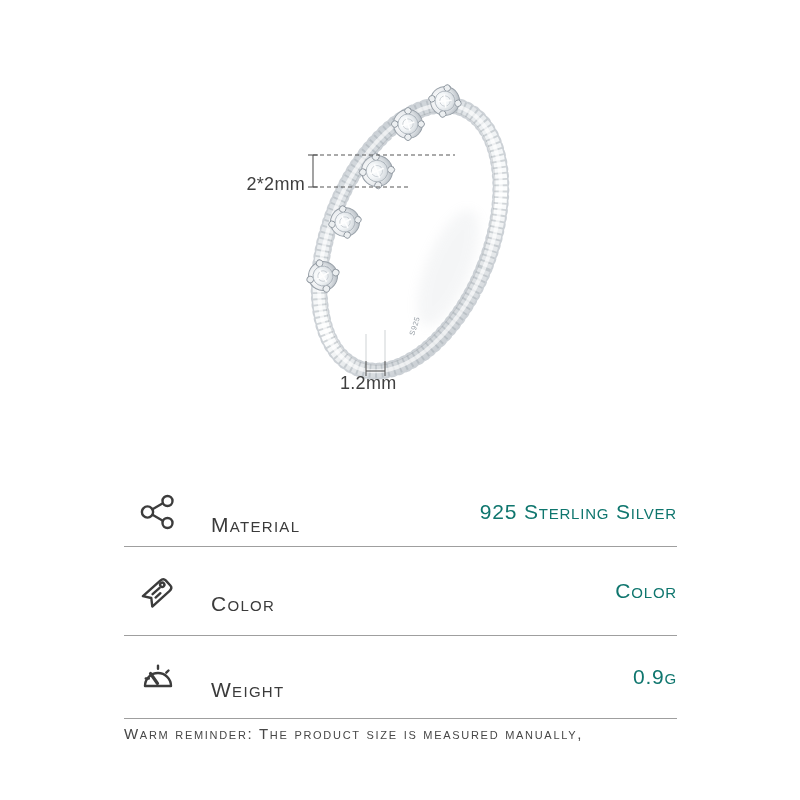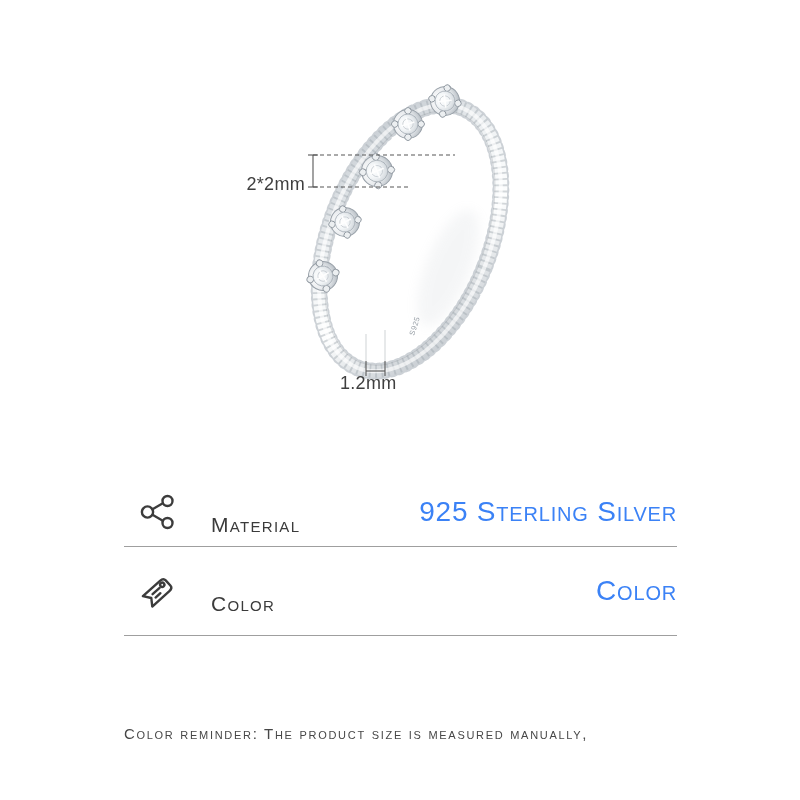--- a/index.html
+++ b/index.html
@@ -19,21 +19,21 @@
 
   
   .spec-table{position:absolute;left:124px;top:478px;width:553px;}
   .spec-row{display:flex;align-items:center;border-bottom:1px solid #9f9f9f;}
   .spec-row.r1{height:68px;}
   .spec-row.r2{height:88px;}
   .spec-row.r3{height:82px;}
   .spec-icon{width:40px;height:40px;margin-left:14px;flex:0 0 40px;display:flex;align-items:center;justify-content:center;}
   .spec-icon svg{display:block;}
   .spec-label{margin-left:33px;font-size:21px;letter-spacing:1.3px;color:#3b3b3b;margin-top:26px;}
-  .spec-value{margin-left:auto;font-size:28px;letter-spacing:.8px;color:#3b82f6;text-align:right;}
+  .spec-value{margin-left:auto;font-size:21px;letter-spacing:.8px;color:#0f766e;text-align:right;}
 
   
   .reminder{position:absolute;left:124px;top:724px;width:560px;font-size:15px;color:#474747;letter-spacing:1.7px;}
   .reminder .line{margin:0 0 16px 0;line-height:20px;}
 </style>
 </head>
 <body>
 
 <div class="stage">
 
@@ -175,20 +175,33 @@
             <circle cx="28" cy="18.5" r="2.1"></circle>
             <path d="M14.5,19H24"></path>
             <path d="M14.5,23.5H21"></path>
           </g>
         </svg>
       </span>
       <span class="spec-label sc">Color</span>
       <span class="spec-value sc">Color</span>
     </div>
 
+    <div class="spec-row r3">
+      <span class="spec-icon">
+        <svg viewBox="0 0 40 40" width="40" height="40" fill="none" stroke="#3c3c3c" stroke-width="2.4" stroke-linecap="round" stroke-linejoin="round">
+          <path d="M7,29a13,13 0 1 1 26,0Z"></path>
+          <path d="M7.8,21.5H10.8"></path>
+          <path d="M20,8.8V11.8"></path>
+          <path d="M30.5,13.5L28.3,15.7"></path>
+          <path d="M19.5,26.5L12.5,16.5" stroke-width="3.2"></path>
+        </svg>
+      </span>
+      <span class="spec-label sc">Weight</span>
+      <span class="spec-value sc">0.9g</span>
+    </div>
 
   </div>
 
   <div class="reminder">
-    <p class="line sc">Color reminder: The product size is measured manually,</p>
+    <p class="line sc">Warm reminder: The product size is measured manually,</p>
   </div>
 
 </div>
 
 </body></html>

